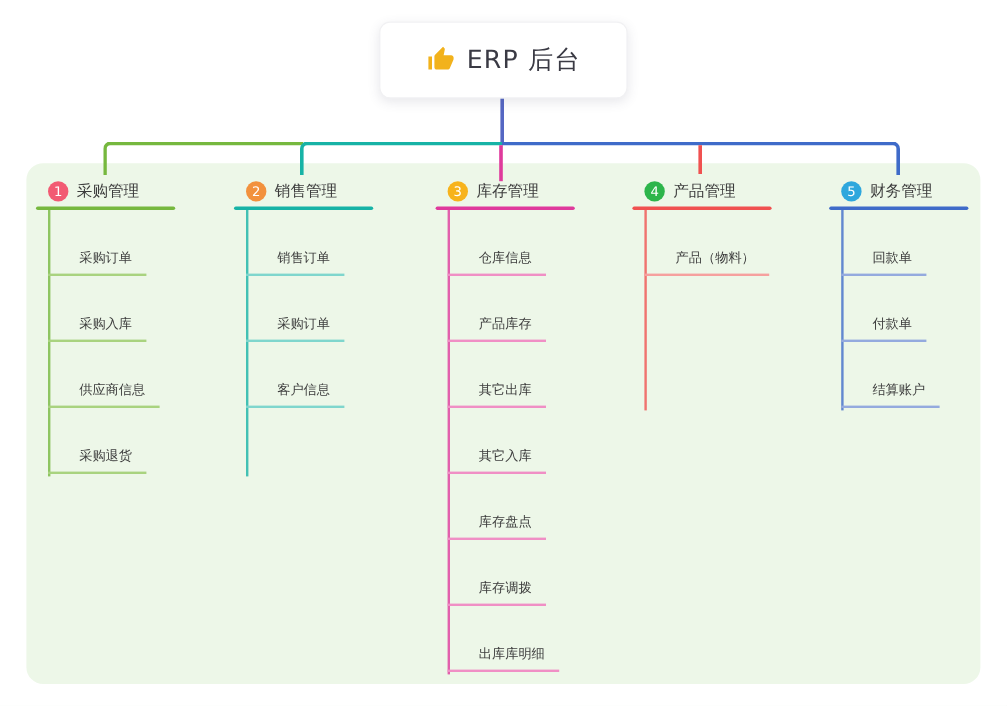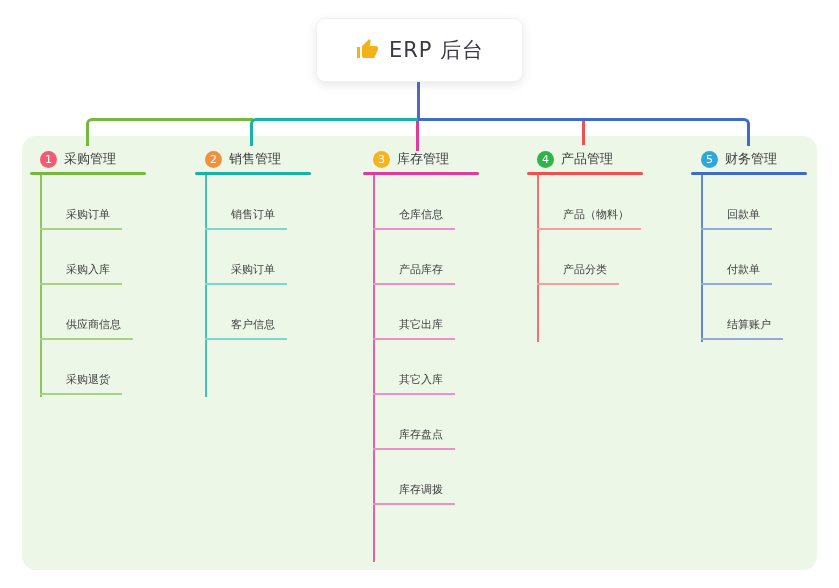--- a/index.html
+++ b/index.html
@@ -155,36 +155,36 @@
   </div>
           <div class="child">
     <span class="child-label">其它入库</span>
   </div>
           <div class="child">
     <span class="child-label">库存盘点</span>
   </div>
           <div class="child">
     <span class="child-label">库存调拨</span>
   </div>
+          <div class="child">
+    <span class="child-label">出库库明细</span>
+  </div>
         </div>
   </div>
       <div class="branch" style="left: 527px; --line: #f05150; --light: #f6a09e; --badge: #2db54b;">
     <div class="branch-header">
       <span class="badge">4</span>
       <span class="branch-label">产品管理</span>
     </div>
     <div class="branch-underline"></div>
     <div class="branch-vline" style="height: 167px;"></div>
     <div class="children">
           <div class="child">
     <span class="child-label">产品（物料）</span>
   </div>
-          <div class="child">
-    <span class="child-label">产品分类</span>
-  </div>
         </div>
   </div>
       <div class="branch" style="left: 691px; --line: #3f6bc9; --light: #94aade; --badge: #2ea7dd;">
     <div class="branch-header">
       <span class="badge">5</span>
       <span class="branch-label">财务管理</span>
     </div>
     <div class="branch-underline"></div>
     <div class="branch-vline" style="height: 167px;"></div>
     <div class="children">

